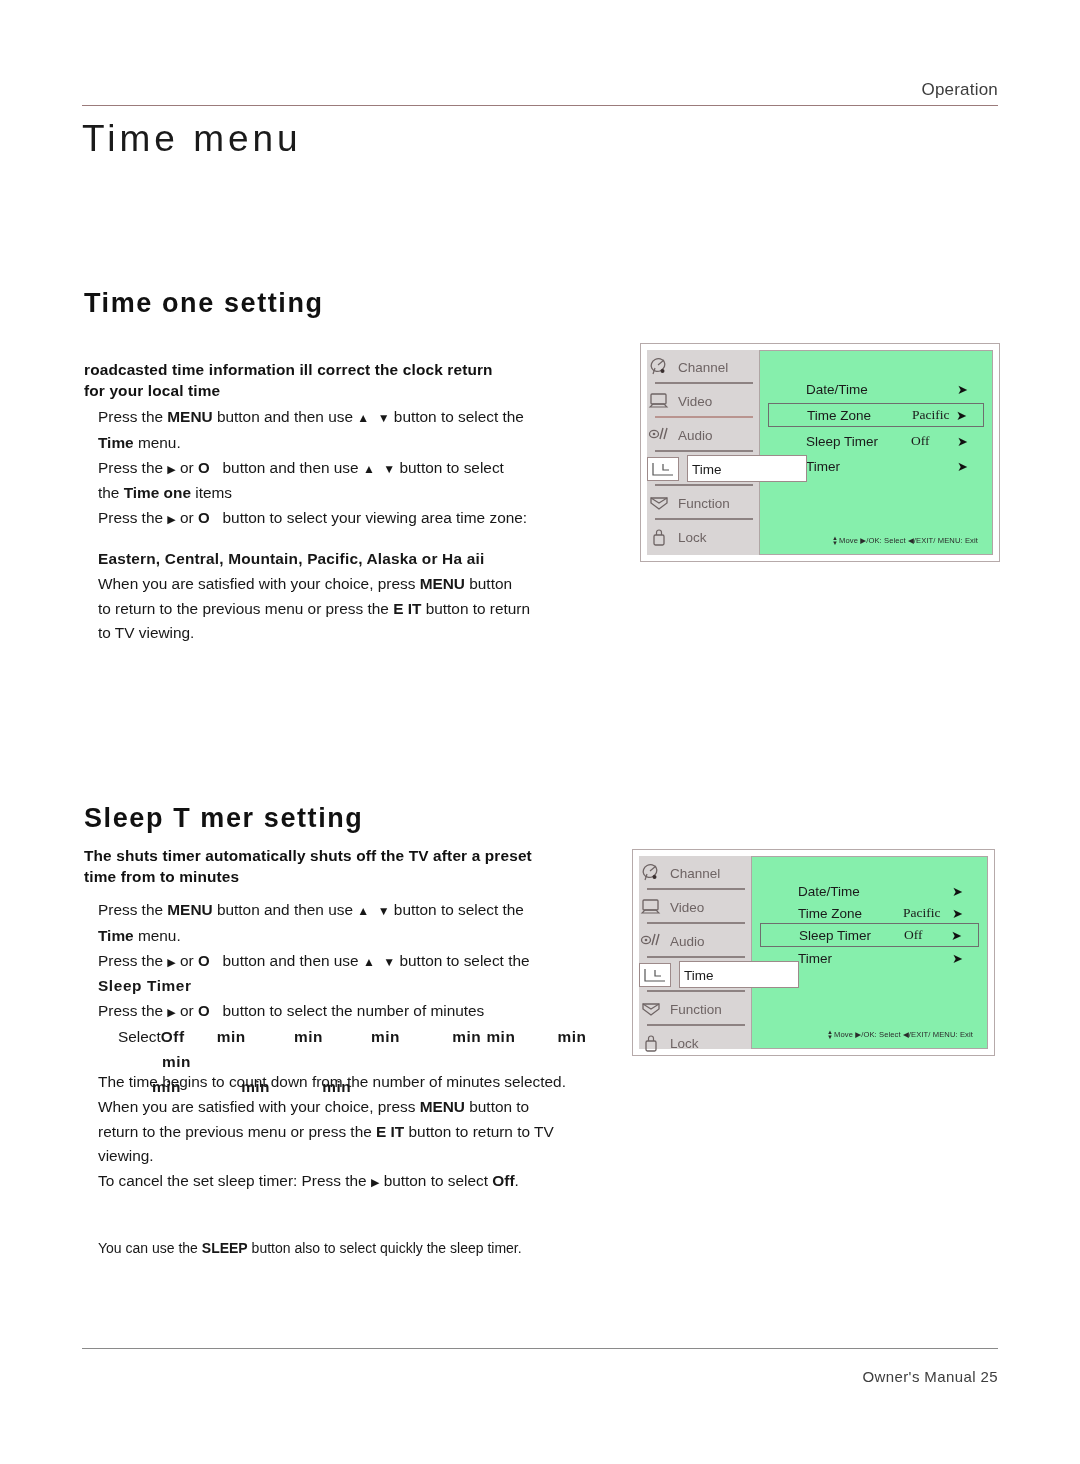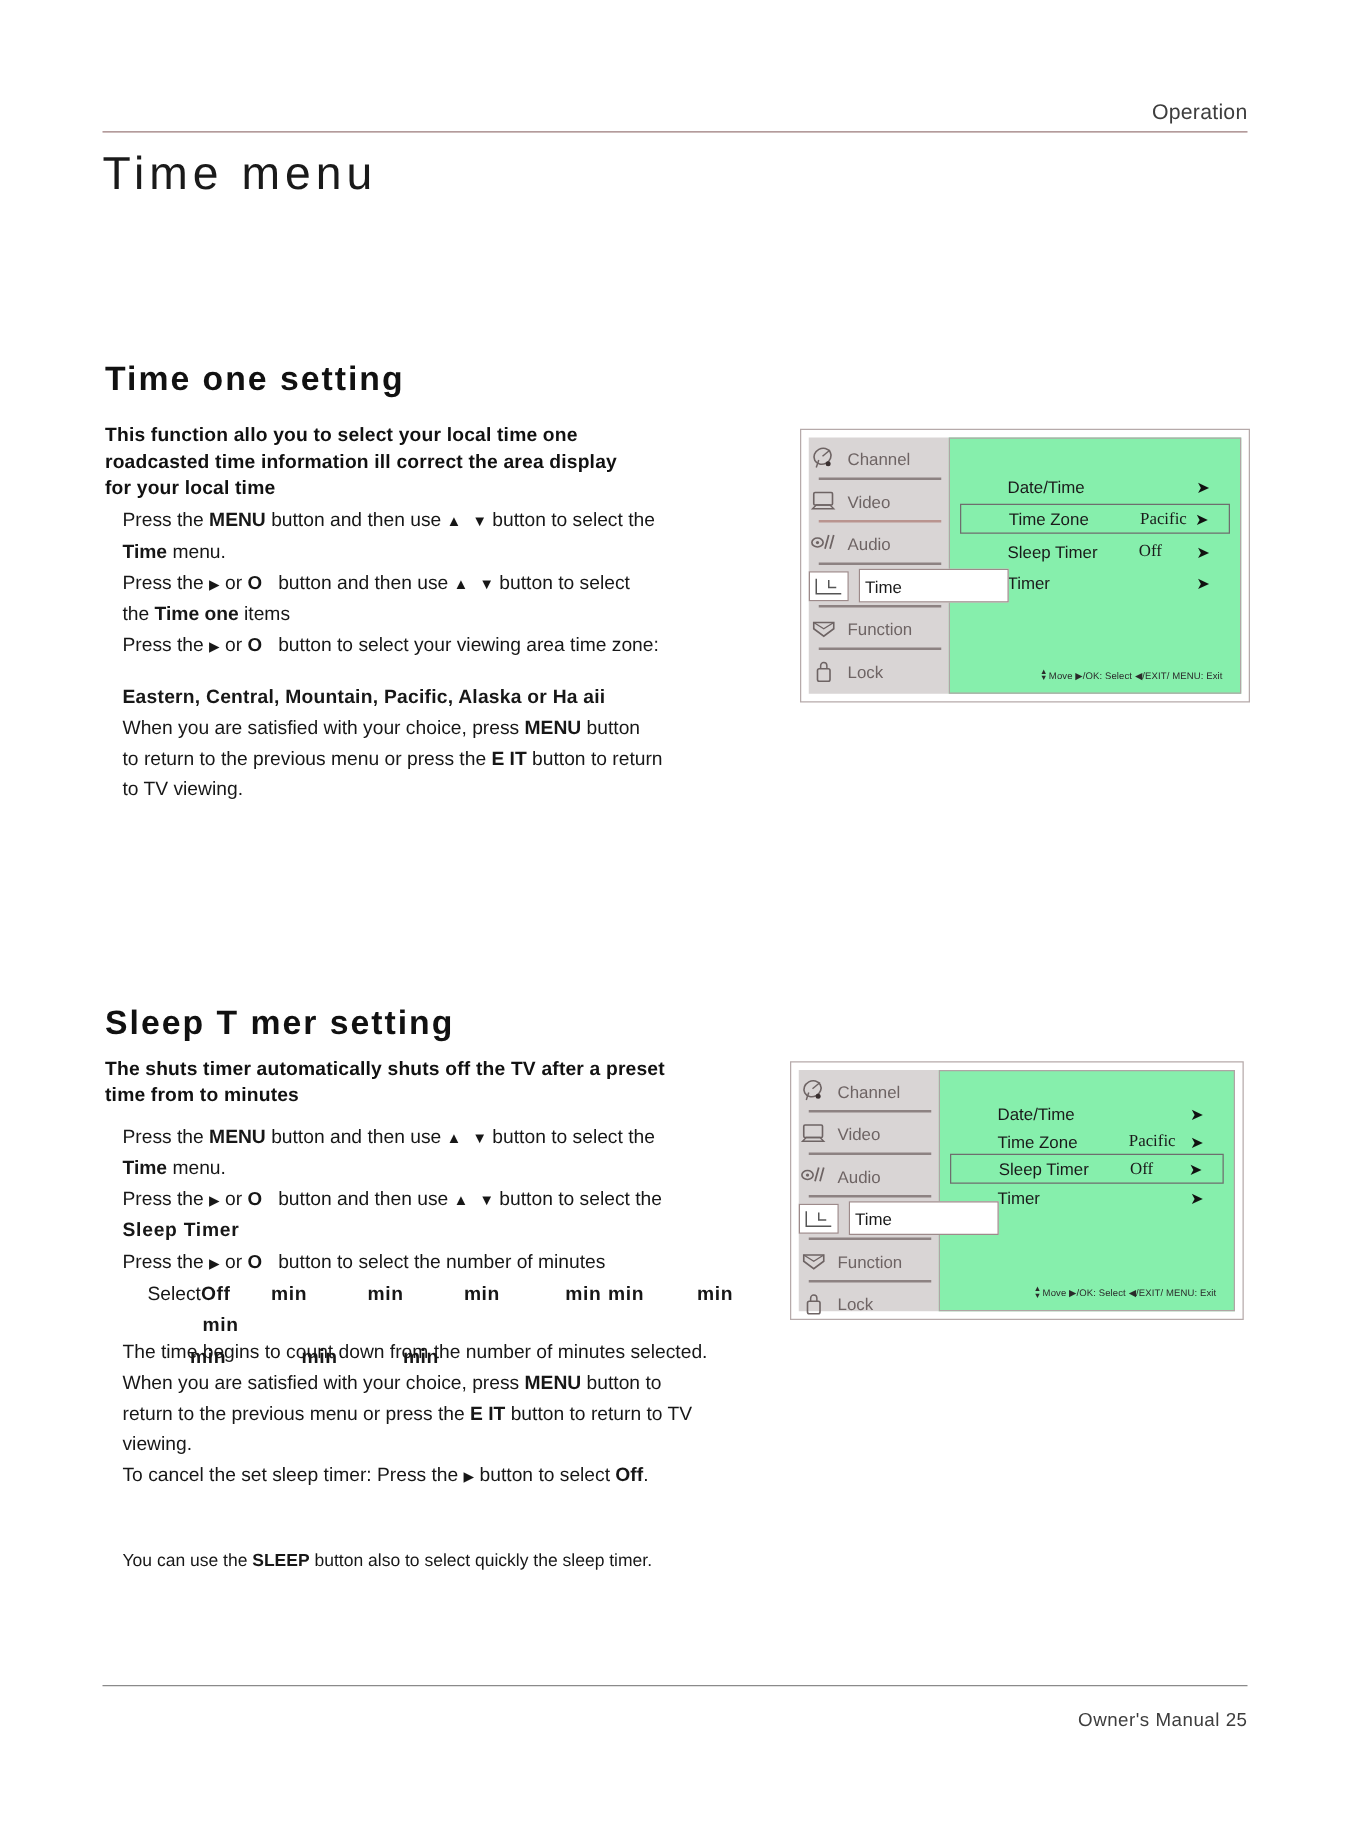--- a/index.html
+++ b/index.html
@@ -276,22 +276,22 @@
 
 <div class="page">
 
   <div class="header-label">Operation</div>
   <div class="rule-top"></div>
   <div class="page-title">Time  menu</div>
 
   <div class="section-heading" id="heading-timezone">Time  one setting</div>
 
   <div class="intro" id="intro-timezone">
-    <span>This function allo you to select your local time one</span><br>
-    <span> roadcasted time information ill correct the area display</span><br>
+    <br>
+    <span> roadcasted time information ill correct the clock return</span><br>
     <span>for your local time</span>
   </div>
 
   <div class="body-block" id="body-timezone">
     <span>Press the </span><span class="b">MENU</span><span> button and then use </span><span class="tri-up"></span>&nbsp;&nbsp;<span class="tri-down"></span><span> button to select the</span><br>
     <span class="b">Time</span><span> menu.</span><br>
     <span>Press the </span><span class="tri-right"></span> or <span class="okdot">O</span>&nbsp;&nbsp;<span> button and then use </span><span class="tri-up"></span>&nbsp;&nbsp;<span class="tri-down"></span><span> button to select</span><br>
     <span>the </span><span class="b">Time    one</span><span> items</span><br>
     <span>Press the </span><span class="tri-right"></span> or <span class="okdot">O</span>&nbsp;&nbsp;<span> button  to select your viewing area time zone:</span><br>
     <span class="zone-list">Eastern, Central, Mountain, Pacific, Alaska or Ha  aii</span>

